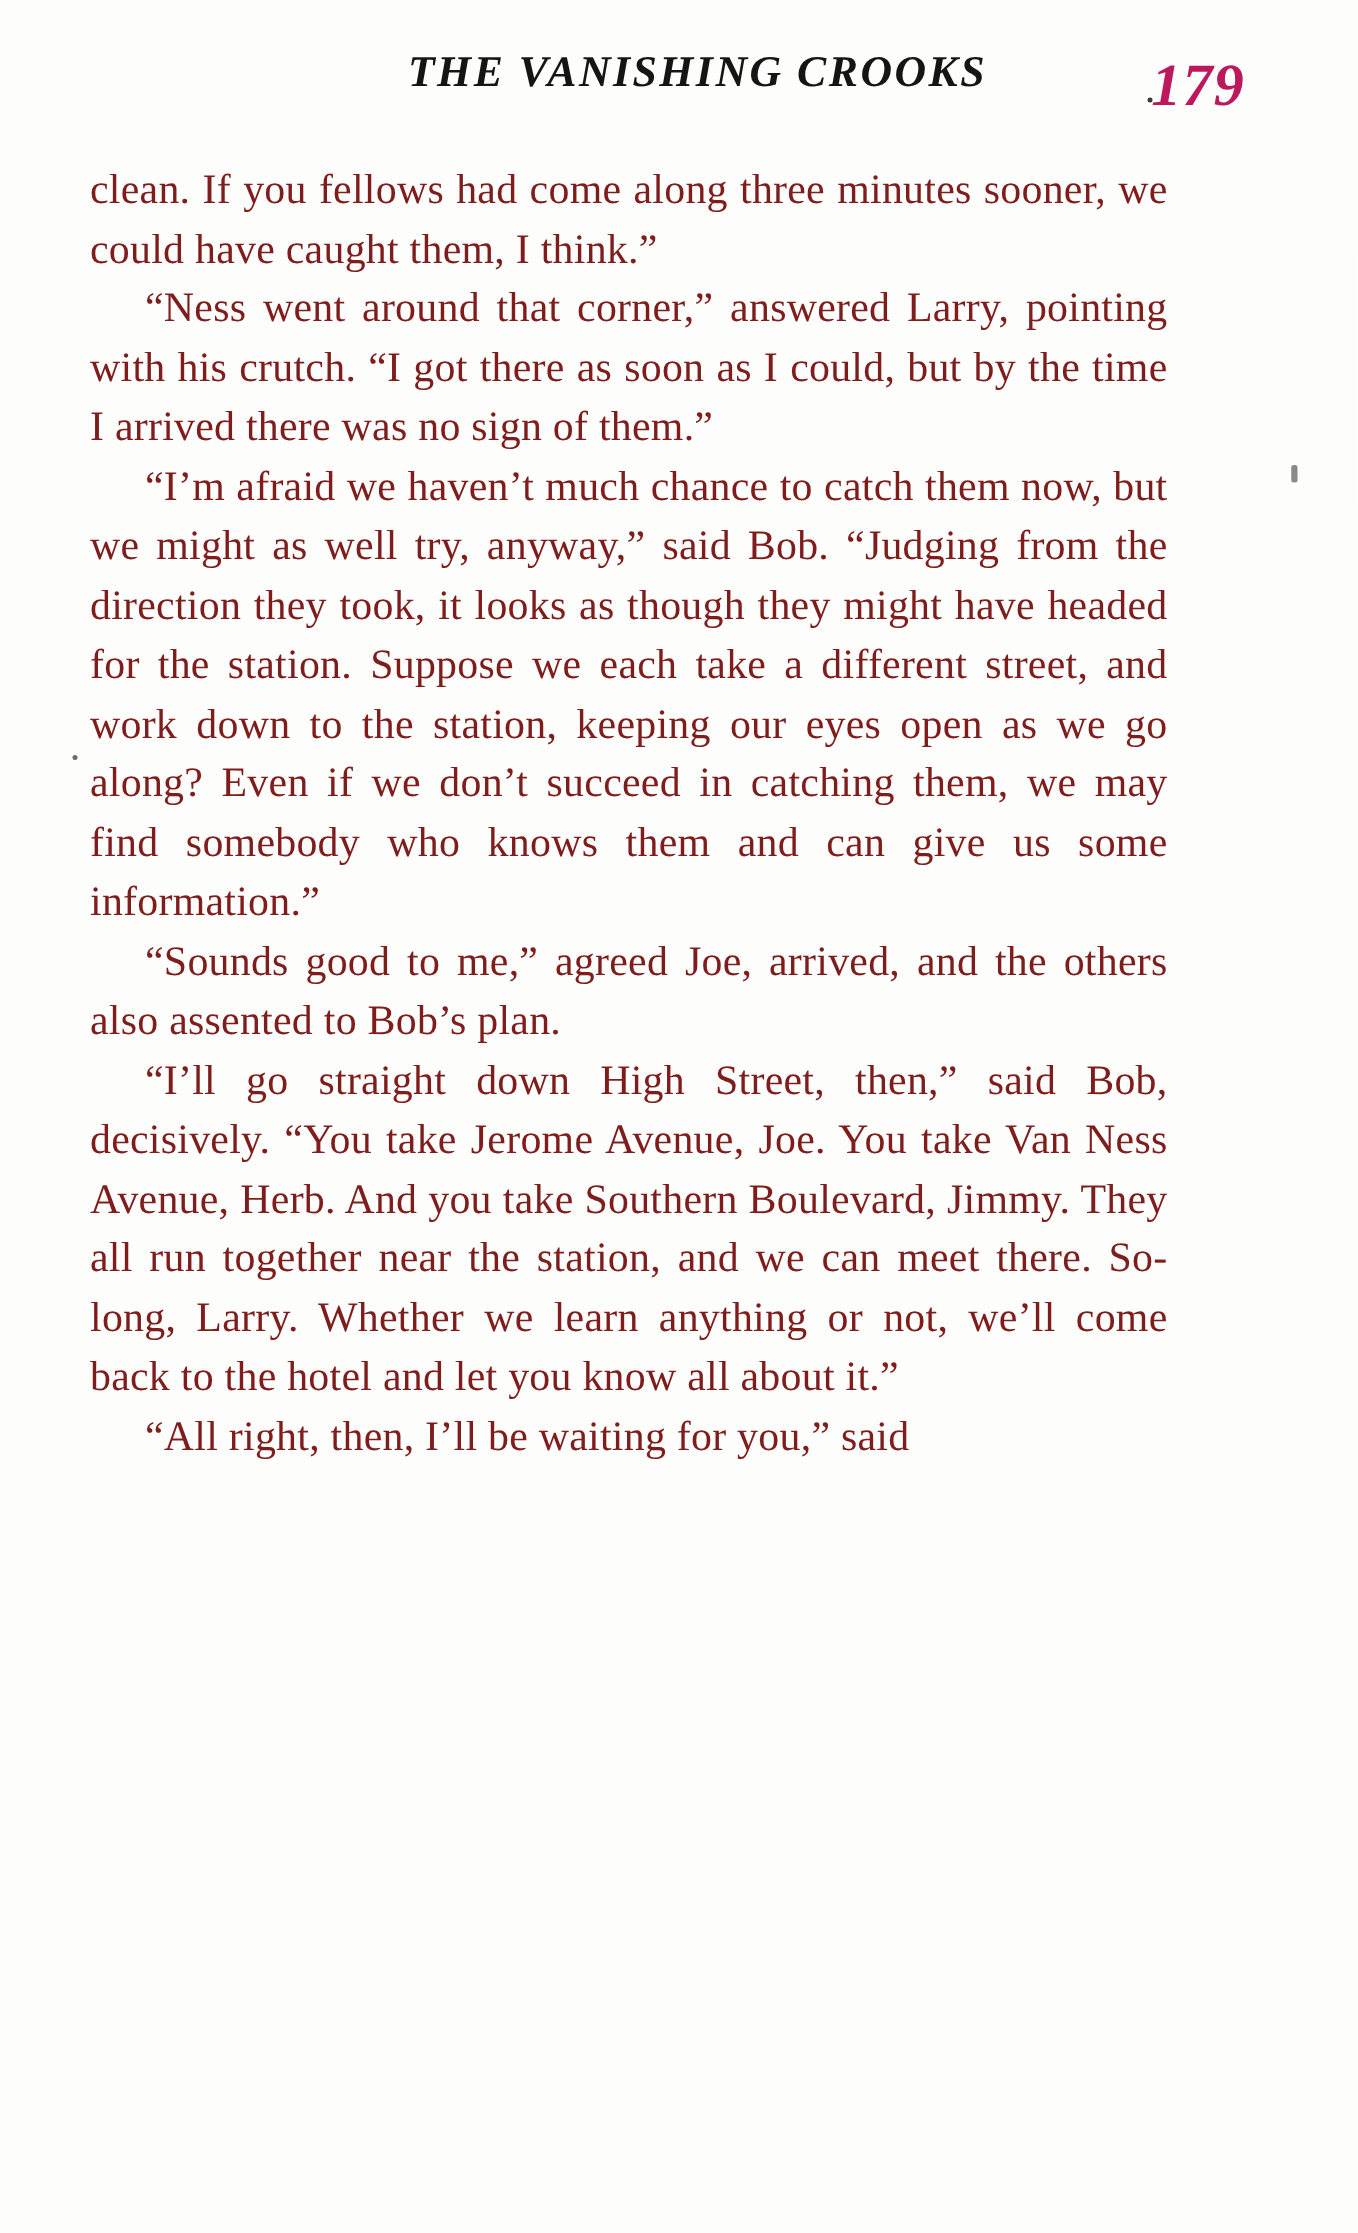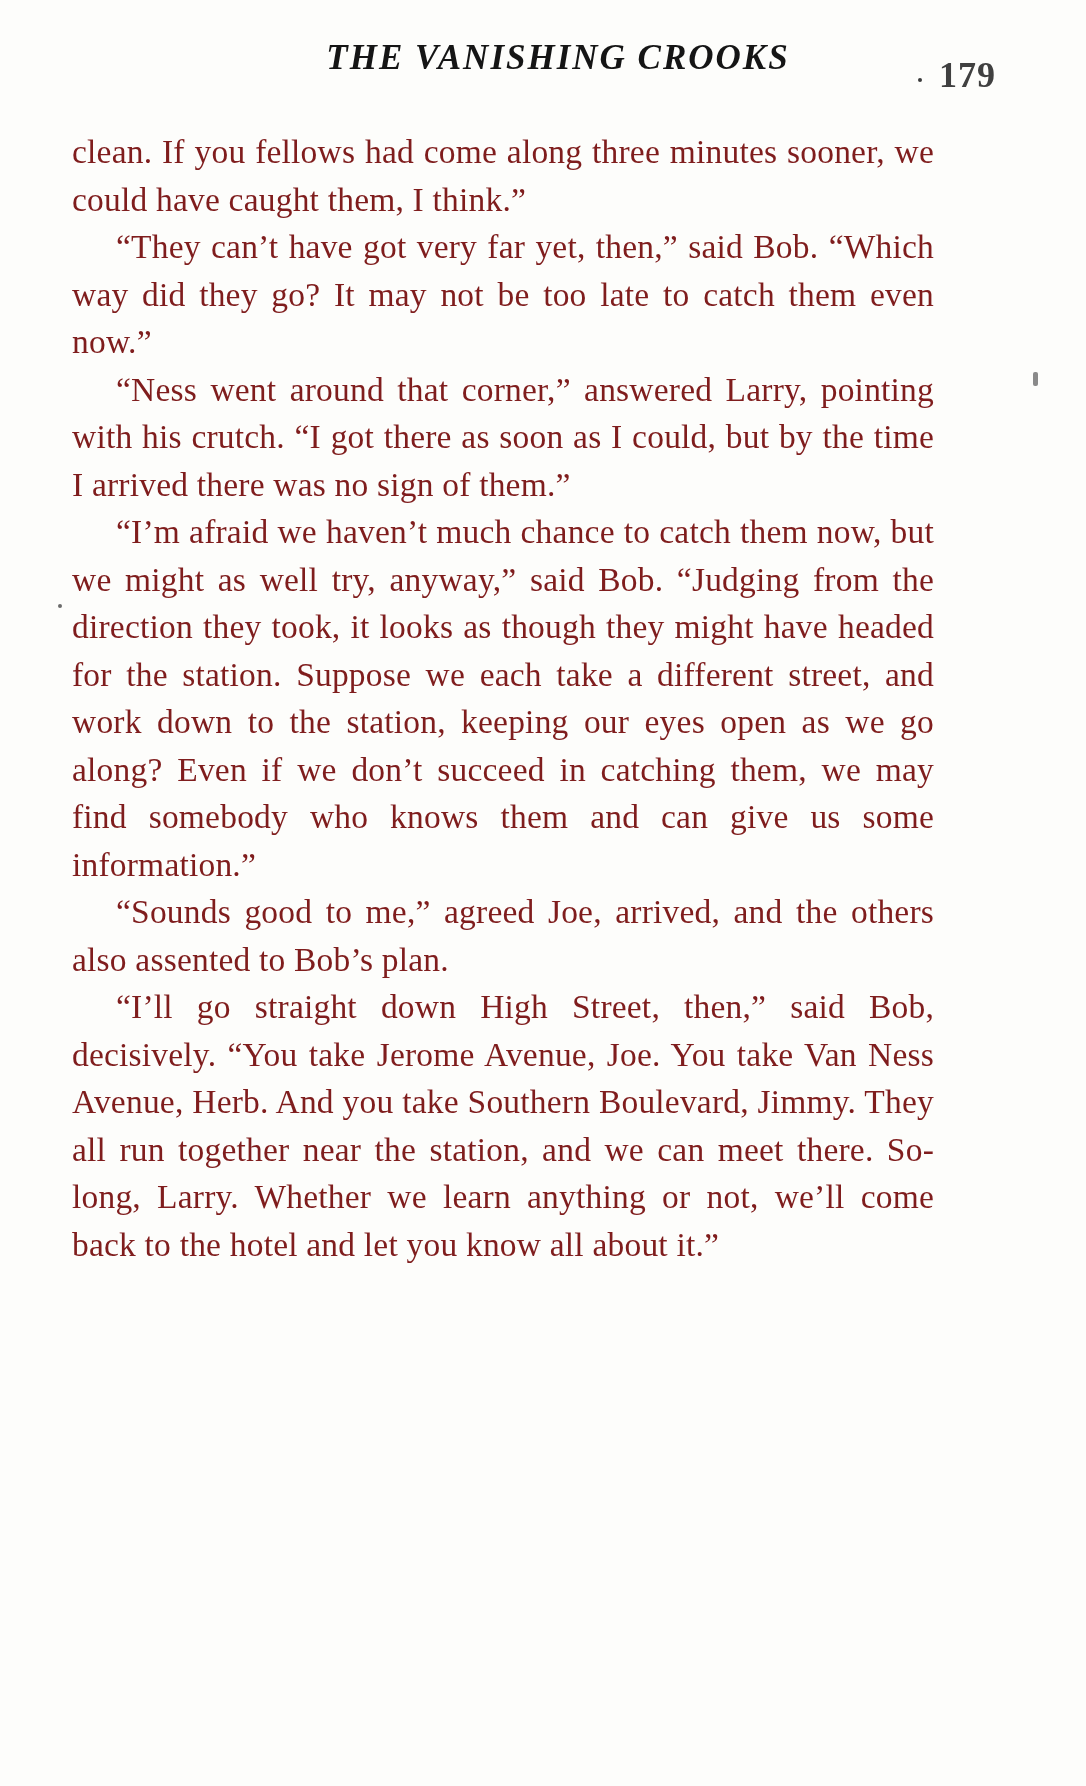--- a/index.html
+++ b/index.html
@@ -36,25 +36,26 @@
     font-weight: 700;
     font-size: 35px;
     letter-spacing: 2.0px;
     color: #151515;
     white-space: nowrap;
   }
   .folio {
     position: absolute;
     right: 18px;
     bottom: 6px;
-    font-size: 36px;
+    font-size: 48px;
     font-weight: 700;
     letter-spacing: 1px;
-    color: #404040;
+    color: #be185d;
     font-family: "Liberation Serif", serif;
+    font-style: italic;
   }
   .folio-dot {
     position: absolute;
     right: 92px;
     bottom: 20px;
     width: 4px;
     height: 4px;
     background: #3a3a3a;
     border-radius: 50%;
   }
@@ -88,23 +89,23 @@
 <div class="page">
 
   <div class="running-head">
     <span class="head-title">THE VANISHING CROOKS</span>
     <span class="folio-dot"></span>
     <span class="folio">179</span>
   </div>
 
   <div class="body-text">
     <p class="para">clean. If you fellows had come along three minutes sooner, we could have caught them, I think.”</p>
-    <p class="para indent">“They can’t have got very far yet, then,” said Bob. “Which way did they go? It may not be too late to catch them even now.”</p>
     <p class="para indent">“Ness went around that corner,” answered Larry, pointing with his crutch. “I got there as soon as I could, but by the time I arrived there was no sign of them.”</p>
     <p class="para indent">“I’m afraid we haven’t much chance to catch them now, but we might as well try, anyway,” said Bob. “Judging from the direction they took, it looks as though they might have headed for the station. Suppose we each take a different street, and work down to the station, keeping our eyes open as we go along? Even if we don’t succeed in catching them, we may find somebody who knows them and can give us some information.”</p>
     <p class="para indent">“Sounds good to me,” agreed Joe, arrived, and the others also assented to Bob’s plan.</p>
     <p class="para indent">“I’ll go straight down High Street, then,” said Bob, decisively. “You take Jerome Avenue, Joe. You take Van Ness Avenue, Herb. And you take Southern Boulevard, Jimmy. They all run together near the station, and we can meet there. So-long, Larry. Whether we learn anything or not, we’ll come back to the hotel and let you know all about it.”</p>
+    <p class="para indent">“All right, then, I’ll be waiting for you,” said</p>
   </div>
 
   <span class="speck speck-a"></span>
   <span class="speck speck-b"></span>
 
 </div>
 
 </body></html>

